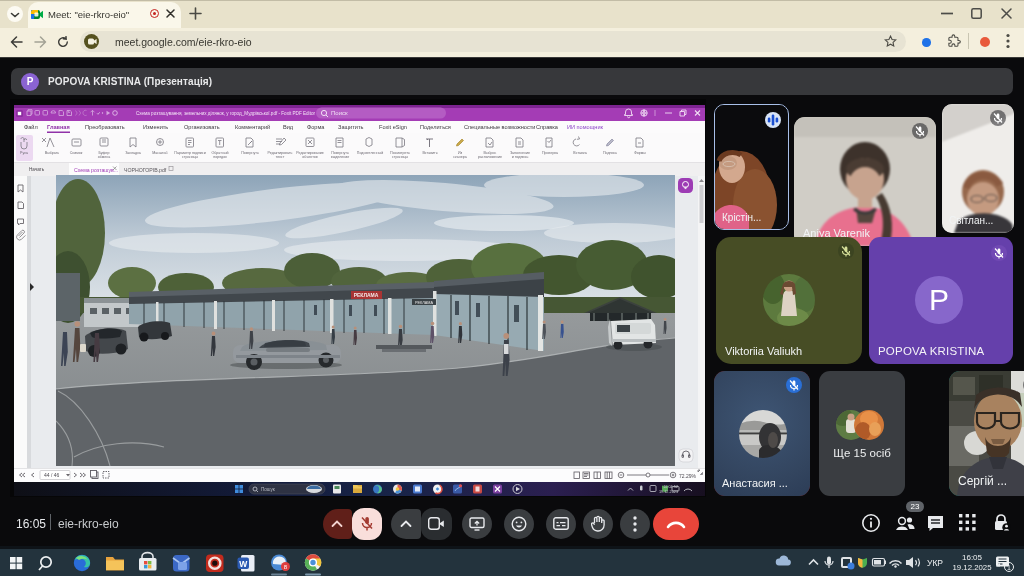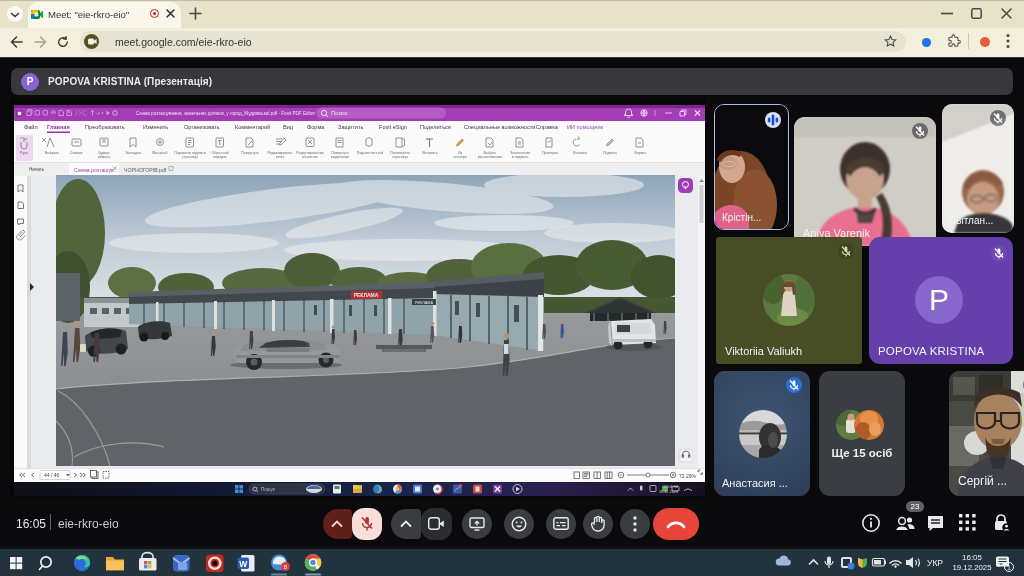--- a/index.html
+++ b/index.html
@@ -604,21 +604,21 @@
       <circle cx="8" cy="8" r="8" fill="#202124" opacity="0.55"></circle>
       <g stroke="#fff" stroke-width="1.2" fill="none">
         <rect x="6.6" y="3.5" width="2.8" height="5.5" rx="1.4" fill="#fff" stroke="none"></rect>
         <path d="M4.5 8 a3.5 3.5 0 0 0 7 0 M8 11.5 v2"></path>
         <path d="M4 3.5 l8 9"></path>
       </g>
     </svg>
   <div class="abs" style="left:7px;bottom:7px;font-size:10px;color:#f1f3f4;font-weight:500;margin-top:36px;">Світлан...</div>
 </div>
 
-<div class="abs" style="left:716px;top:237px;width:146px;height:127px;border-radius:3px;background:#474d25;overflow:hidden;">
+<div class="abs" style="left:716px;top:237px;width:146px;height:127px;border-radius:15px;background:#474d25;overflow:hidden;">
   <svg class="abs" style="left:47px;top:37px" width="52" height="52">
     <defs>
         <clipPath id="c4">
           <circle cx="26" cy="26" r="26"></circle>
         </clipPath>
       </defs>
     <g clip-path="url(#c4)" style="filter:blur(0.5px)">
       <rect width="52" height="52" fill="#5d7a3e"></rect>
       <ellipse cx="10" cy="14" rx="12" ry="16" fill="#47632e"></ellipse>
       <ellipse cx="42" cy="20" rx="12" ry="18" fill="#52703a"></ellipse>
@@ -700,21 +700,21 @@
         <rect x="11" y="10" width="10" height="14" rx="3" fill="#e4e0d6"></rect>
         <circle cx="16" cy="8" r="3.5" fill="#c9a085"></circle>
       </g>
     <g clip-path="url(#c7b)">
         <rect x="19" width="32" height="32" fill="#d07838"></rect>
         <ellipse cx="34" cy="10" rx="9" ry="8" fill="#e89048"></ellipse>
         <ellipse cx="28" cy="22" rx="8" ry="9" fill="#b05a28"></ellipse>
         <ellipse cx="40" cy="20" rx="6" ry="7" fill="#e8a058"></ellipse>
       </g>
   </svg>
-  <div class="abs" style="left:0;top:76px;width:86px;text-align:center;font-size:11.5px;color:#eceeef;font-weight:700;">Ще 15 осіб</div>
+  <div class="abs" style="left:0;top:76px;width:86px;text-align:center;font-size:11.5px;color:#eceeef;font-weight:400;">Ще 15 осіб</div>
 </div>
 
 <div class="abs" style="left:917px;top:371px;width:98px;height:125px;border-radius:11px;background:#0f766e;overflow:hidden;margin-left:32px;">
   <svg width="98" height="125" style="filter:blur(0.6px)">
     <rect width="98" height="125" fill="#4a4a44"></rect>
     <rect x="62" width="36" height="125" fill="#dcdcd8"></rect>
     <rect x="64" y="22" width="30" height="34" fill="#c6cfbc"></rect>
     <rect x="0" y="0" width="62" height="30" fill="#3a3c34"></rect>
     <rect x="4" y="6" width="22" height="18" fill="#55564c"></rect>
     <rect x="30" y="4" width="24" height="22" fill="#2e3028"></rect>

